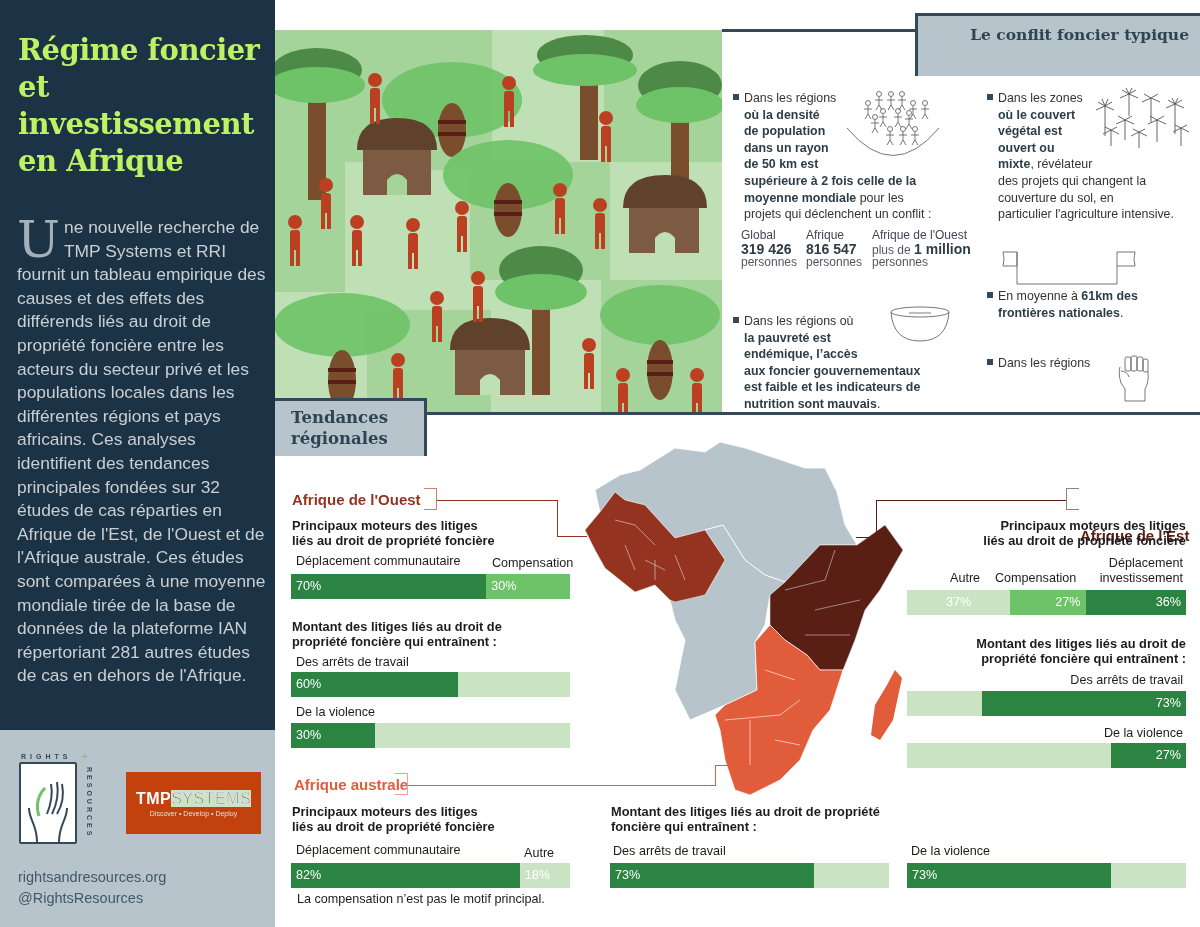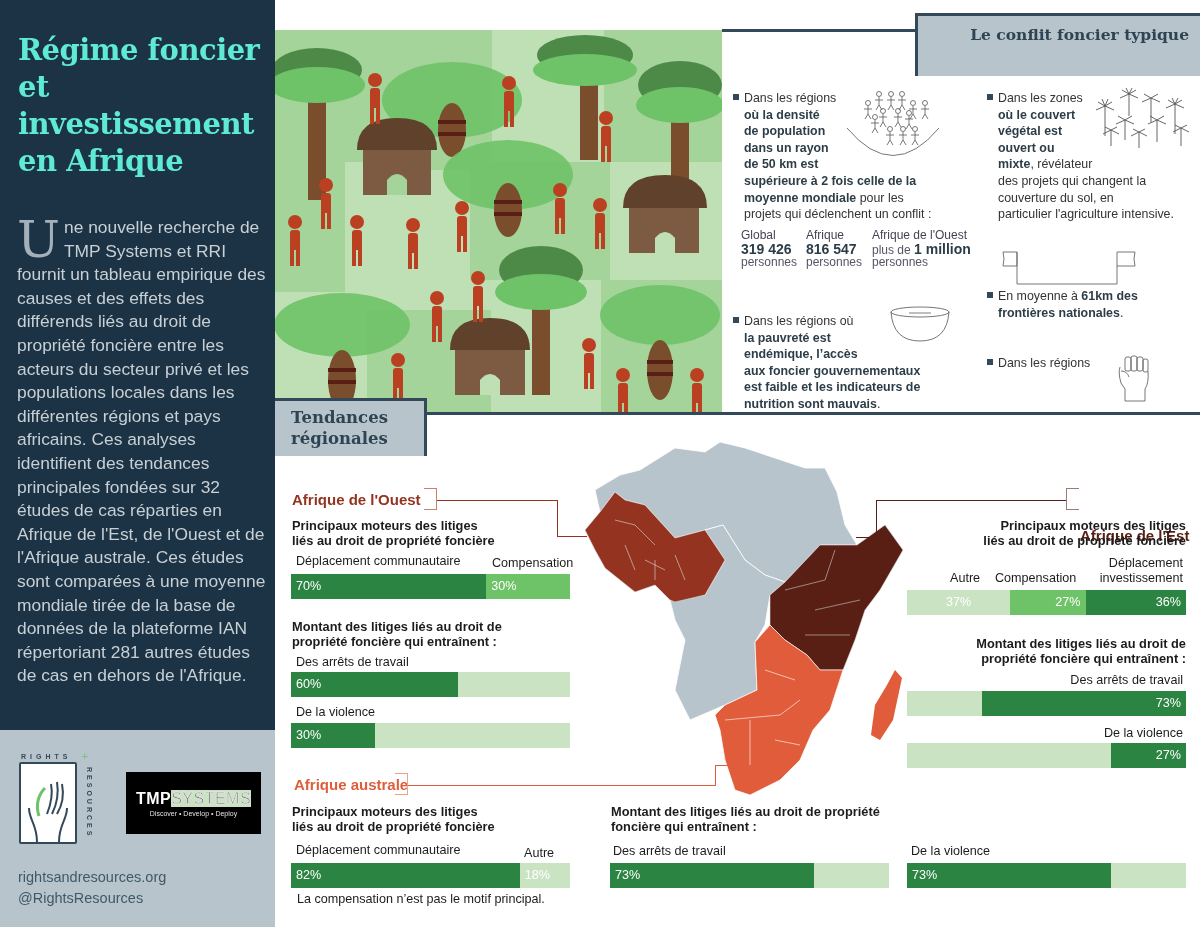--- a/index.html
+++ b/index.html
@@ -1,26 +1,26 @@
 <!DOCTYPE html>
 <html><head>
 <meta charset="utf-8">
 <style>
   * { box-sizing: border-box; margin: 0; padding: 0; }
   body { width: 1200px; height: 927px; overflow: hidden; background: #fff; font-family: "DejaVu Sans", sans-serif; position: relative; color: #1c1c1c; }
   .abs { position: absolute; }
 
   
   #sidebar { left: 0; top: 0; width: 275px; height: 927px; background: #1b3344; }
-  #sidebar-title { left: 18px; top: 32px; width: 250px; font-family: "DejaVu Serif", serif; font-weight: bold; font-size: 29px; line-height: 37px; color: #5eead4; letter-spacing: -0.5px; }
+  #sidebar-title { left: 18px; top: 32px; width: 250px; font-family: "DejaVu Serif", serif; font-weight: bold; font-size: 29px; line-height: 37px; color: #bef264; letter-spacing: -0.5px; }
   #sidebar-body { left: 17px; top: 216px; width: 250px; font-family: "Liberation Sans", sans-serif; font-size: 17.4px; line-height: 23.6px; color: #c8cfd5; }
   #dropcap { float: left; font-family: "DejaVu Serif", serif; font-size: 51px; line-height: 42px; color: #a4b0ba; margin-right: 4px; margin-top: 3px; }
   #sidebar-footer { left: 0; top: 730px; width: 275px; height: 197px; background: #b8c4cc; }
   #rr-logo { left: 18px; top: 23px; width: 78px; height: 100px; }
-  #tmp-logo { left: 126px; top: 42px; width: 135px; height: 62px; background: #000000; text-align: center; }
+  #tmp-logo { left: 126px; top: 42px; width: 135px; height: 62px; background: #c2410c; text-align: center; }
   #tmp-name { margin-top: 18px; font-family: "Liberation Sans", sans-serif; font-weight: bold; font-size: 16px; color: #fff; letter-spacing: 0.5px; }
   #tmp-name span.light { font-weight: normal; color: #5a5a5c; -webkit-text-stroke: 0.8px #e5e5e5; }
   #tmp-tag { font-family: "Liberation Sans", sans-serif; font-size: 7px; color: #e0e0e0; margin-top: 2px; }
   #footer-links { left: 18px; top: 137px; font-family: "Liberation Sans", sans-serif; font-size: 14.5px; line-height: 21px; color: #405868; }
 
   
   #illustration { left: 275px; top: 30px; width: 447px; height: 382px; background: #bfe0b5; overflow: hidden; }
 
   
   .hdr-box { background: #b8c4cc; border: 3px solid #33495a; font-family: "DejaVu Serif", serif; font-weight: bold; color: #2f4453; }

